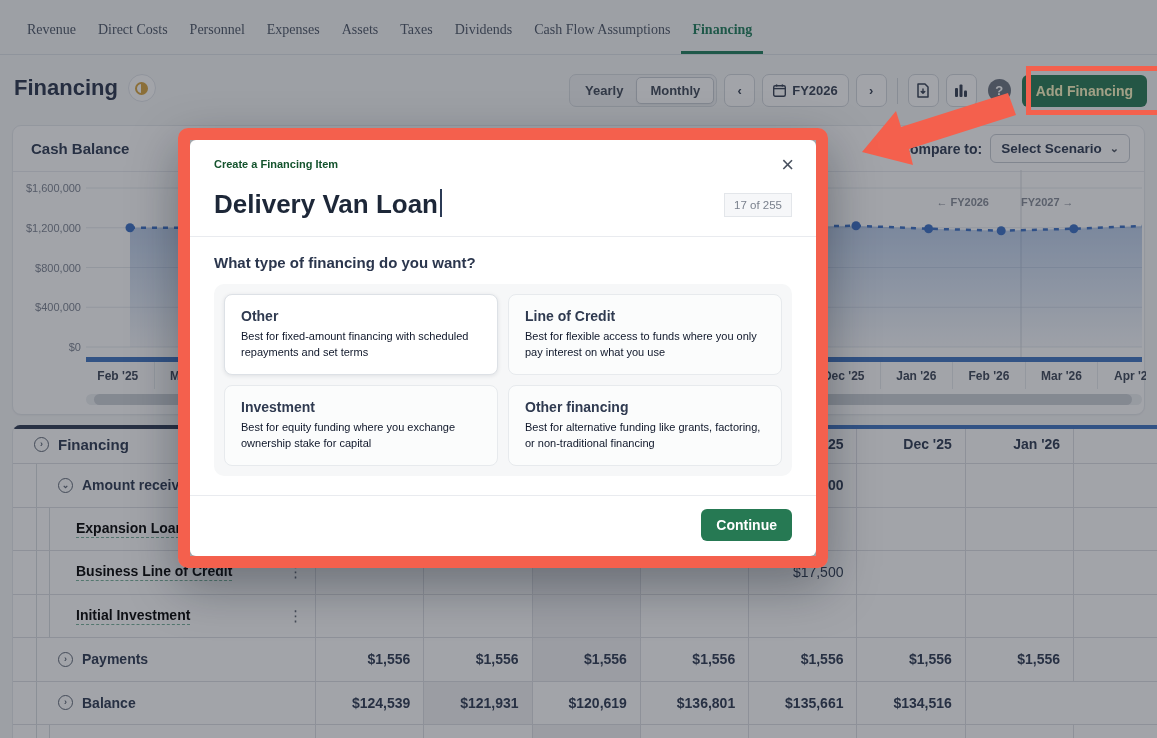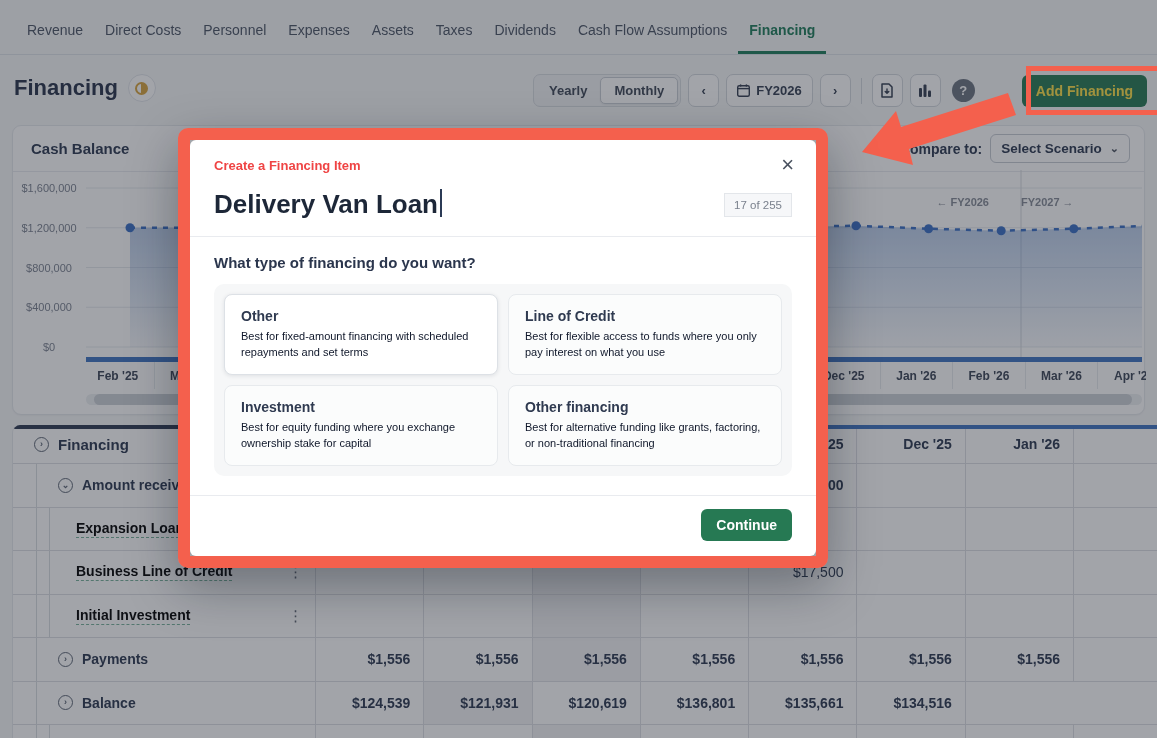--- a/index.html
+++ b/index.html
@@ -4,53 +4,53 @@
 <style>
   * { margin:0; padding:0; box-sizing:border-box; }
   html,body { background:#555; }
   #screen {
     position:relative; width:1157px; height:738px; overflow:hidden;
     background:#f7f8f9; font-family:"Liberation Sans", sans-serif; color:#2d3950;
   }
   
   .topnav { position:absolute; left:0; top:0; width:100%; height:55px;
     border-bottom:1px solid #dfe3e8; display:flex; align-items:flex-end; padding:0 0 0 16px; }
-  .tab { font-size:14px; color:#4b5565; padding:0 11px 16px 11px; cursor:pointer; white-space:nowrap; }
+  .tab { font-size:14px; color:#4b5565; padding:0 11px 16px 11px; cursor:pointer; white-space:nowrap;font-family:Liberation Serif, serif; }
   .tab.active { color:#1e7d5a; font-weight:700; border-bottom:3px solid #1e7d5a; padding-bottom:13px; }
   
   .page-head { position:absolute; left:14px; top:74px; display:flex; align-items:center; gap:10px; }
   .page-title { font-size:22px; font-weight:800; color:#28334a; }
   .title-badge { width:28px; height:28px; border-radius:50%; border:1px solid #e0e4e9; background:#fff;
     display:flex; align-items:center; justify-content:center; }
   .half-coin { width:13px; height:13px; border-radius:50%; border:2px solid #d8a43e;
     background:linear-gradient(90deg, transparent 50%, #d8a43e 50%); }
   .toolbar { position:absolute; right:10px; top:74px; height:33px; display:flex; align-items:center; gap:7px; }
   .seg { display:flex; align-items:center; background:#f1f3f5; border:1px solid #d8dce1; border-radius:7px; height:33px; padding:2px; }
   .seg-opt { font-size:13px; font-weight:600; color:#3f4857; padding:5px 13px; border-radius:5px; cursor:pointer; }
   .seg-opt.seg-selected { background:#fff; border:1px solid #c9ced4; box-shadow:0 1px 2px rgba(0,0,0,.06); }
   .tbtn { height:33px; background:#fff; border:1px solid #d3d7dd; border-radius:7px; display:flex;
     align-items:center; justify-content:center; font-size:13px; font-weight:700; color:#353f52;
     padding:0 10px; cursor:pointer; gap:6px; }
   .tbtn.icon-only { width:31px; padding:0; }
   .tb-divider { width:1px; height:26px; background:#d3d7dd; margin:0 3px; }
   .help-circle { width:23px; height:23px; border-radius:50%; background:#6b7480; color:#fff;
     font-size:13px; font-weight:700; display:flex; align-items:center; justify-content:center; margin:0 4px; cursor:pointer; }
-  .add-btn { height:32px; background:#267953; color:#fde047; border:none; border-radius:6px;
-    font-size:14px; font-weight:700; padding:0 14px; cursor:pointer; font-family:inherit;margin-left:36px; }
+  .add-btn { height:32px; background:#267953; color:#fef9c3; border:none; border-radius:6px;
+    font-size:14px; font-weight:700; padding:0 14px; cursor:pointer; font-family:inherit; }
   
   .chart-card { position:absolute; left:12px; top:125px; width:1133px; height:290px;
     background:#fff; border:1px solid #e6e9ed; border-radius:9px; box-shadow:0 1px 2px rgba(0,0,0,.04); }
   .chart-head { position:relative; height:46px; border-bottom:1px solid #e9ebef; }
   .chart-title { position:absolute; left:18px; top:14px; font-size:15px; font-weight:700; color:#2c3850; }
   .compare-wrap { position:absolute; right:14px; top:8px; display:flex; align-items:center; gap:8px; }
   .compare-label { font-size:14px; font-weight:700; color:#2c3850; }
   .scenario-btn { background:#fff; border:1px solid #c7ccd3; border-radius:6px; padding:6px 10px;
     font-size:13.5px; font-weight:700; color:#2c3850; display:flex; gap:8px; align-items:center; cursor:pointer; }
   .y-axis { position:absolute; left:4px; top:40px; width:64px; }
-  .y-tick { position:absolute; right:0; width:64px; text-align:center; font-size:11px; color:#7b8290; }
+  .y-tick { position:absolute; right:0; width:64px; text-align:right; font-size:11px; color:#7b8290; }
   .plot-svg { position:absolute; left:73px; top:40px; }
   .fy-label { position:absolute; font-size:11px; font-weight:600; color:#858b96; top:70px; }
   .fy-left { right:155px; } .fy-right { left:1008px; }
   .axis-bar { position:absolute; left:73px; top:231px; width:1056px; height:5px; background:#3f74c2; }
   .x-axis { position:absolute; left:69px; top:236px; height:27px; display:flex; overflow:hidden; width:1064px; }
   .x-cell { width:72.6px; flex:0 0 auto; display:flex; align-items:center; justify-content:center;
     font-size:12px; font-weight:600; color:#3c4557; border-right:1px solid #e7eaee; }
   .hscroll-track { position:absolute; left:73px; top:268px; width:1056px; height:11px; background:#edeff2; border-radius:6px; }
   .hscroll-thumb { position:absolute; left:8px; top:0; right:10px; height:11px; background:#ccd0d6; border-radius:6px; cursor:pointer; }
   
@@ -80,21 +80,21 @@
   
   .dim { position:absolute; inset:0; background:rgba(33,39,51,0.42); z-index:10; }
   .anno-box { position:absolute; left:1026px; top:66px; width:140px; height:49px;
     border:5px solid #f4604d; z-index:20; }
   .anno-arrow { position:absolute; left:0; top:0; z-index:25; pointer-events:none; }
   
   .modal-frame { position:absolute; left:178px; top:128px; width:650px; height:440px;
     border:12px solid #f4604d; border-radius:10px; z-index:30; box-shadow:0 18px 50px rgba(10,16,28,.35); }
   .modal { width:626px; height:416px; background:#fff; border-radius:6px; overflow:hidden; }
   .m-header { display:flex; justify-content:space-between; align-items:flex-start; padding:18px 22px 0 24px; }
-  .m-title { font-size:13px; font-weight:700; color:#ef4444; }
+  .m-title { font-size:11px; font-weight:700; color:#14532d; }
   .m-close { font-size:22px; color:#4a5260; cursor:pointer; line-height:18px; margin-top:-2px; }
   .m-input-row { display:flex; justify-content:space-between; align-items:center; padding:15px 24px 0 24px; }
   .m-input { font-size:26px; font-weight:700; color:#1d2738; display:flex; }
   .caret { width:2px; height:28px; background:#2b3a55; margin-left:2px; }
   .char-badge { background:#f6f7f9; border:1px solid #e3e6ea; border-radius:0; padding:5px 9px;
     font-size:11.5px; color:#7a818d; }
   .m-hr { border:none; border-top:1px solid #e9ebef; margin:16px 0 0 0; }
   .m-question { padding:17px 40px 0 24px; font-size:15px; font-weight:700; color:#2b364d; }
   .m-cards { margin:13px 24px 0 24px; background:#f6f7f8; border-radius:10px; padding:10px;
     display:grid; grid-template-columns:1fr 1fr; gap:10px; }

